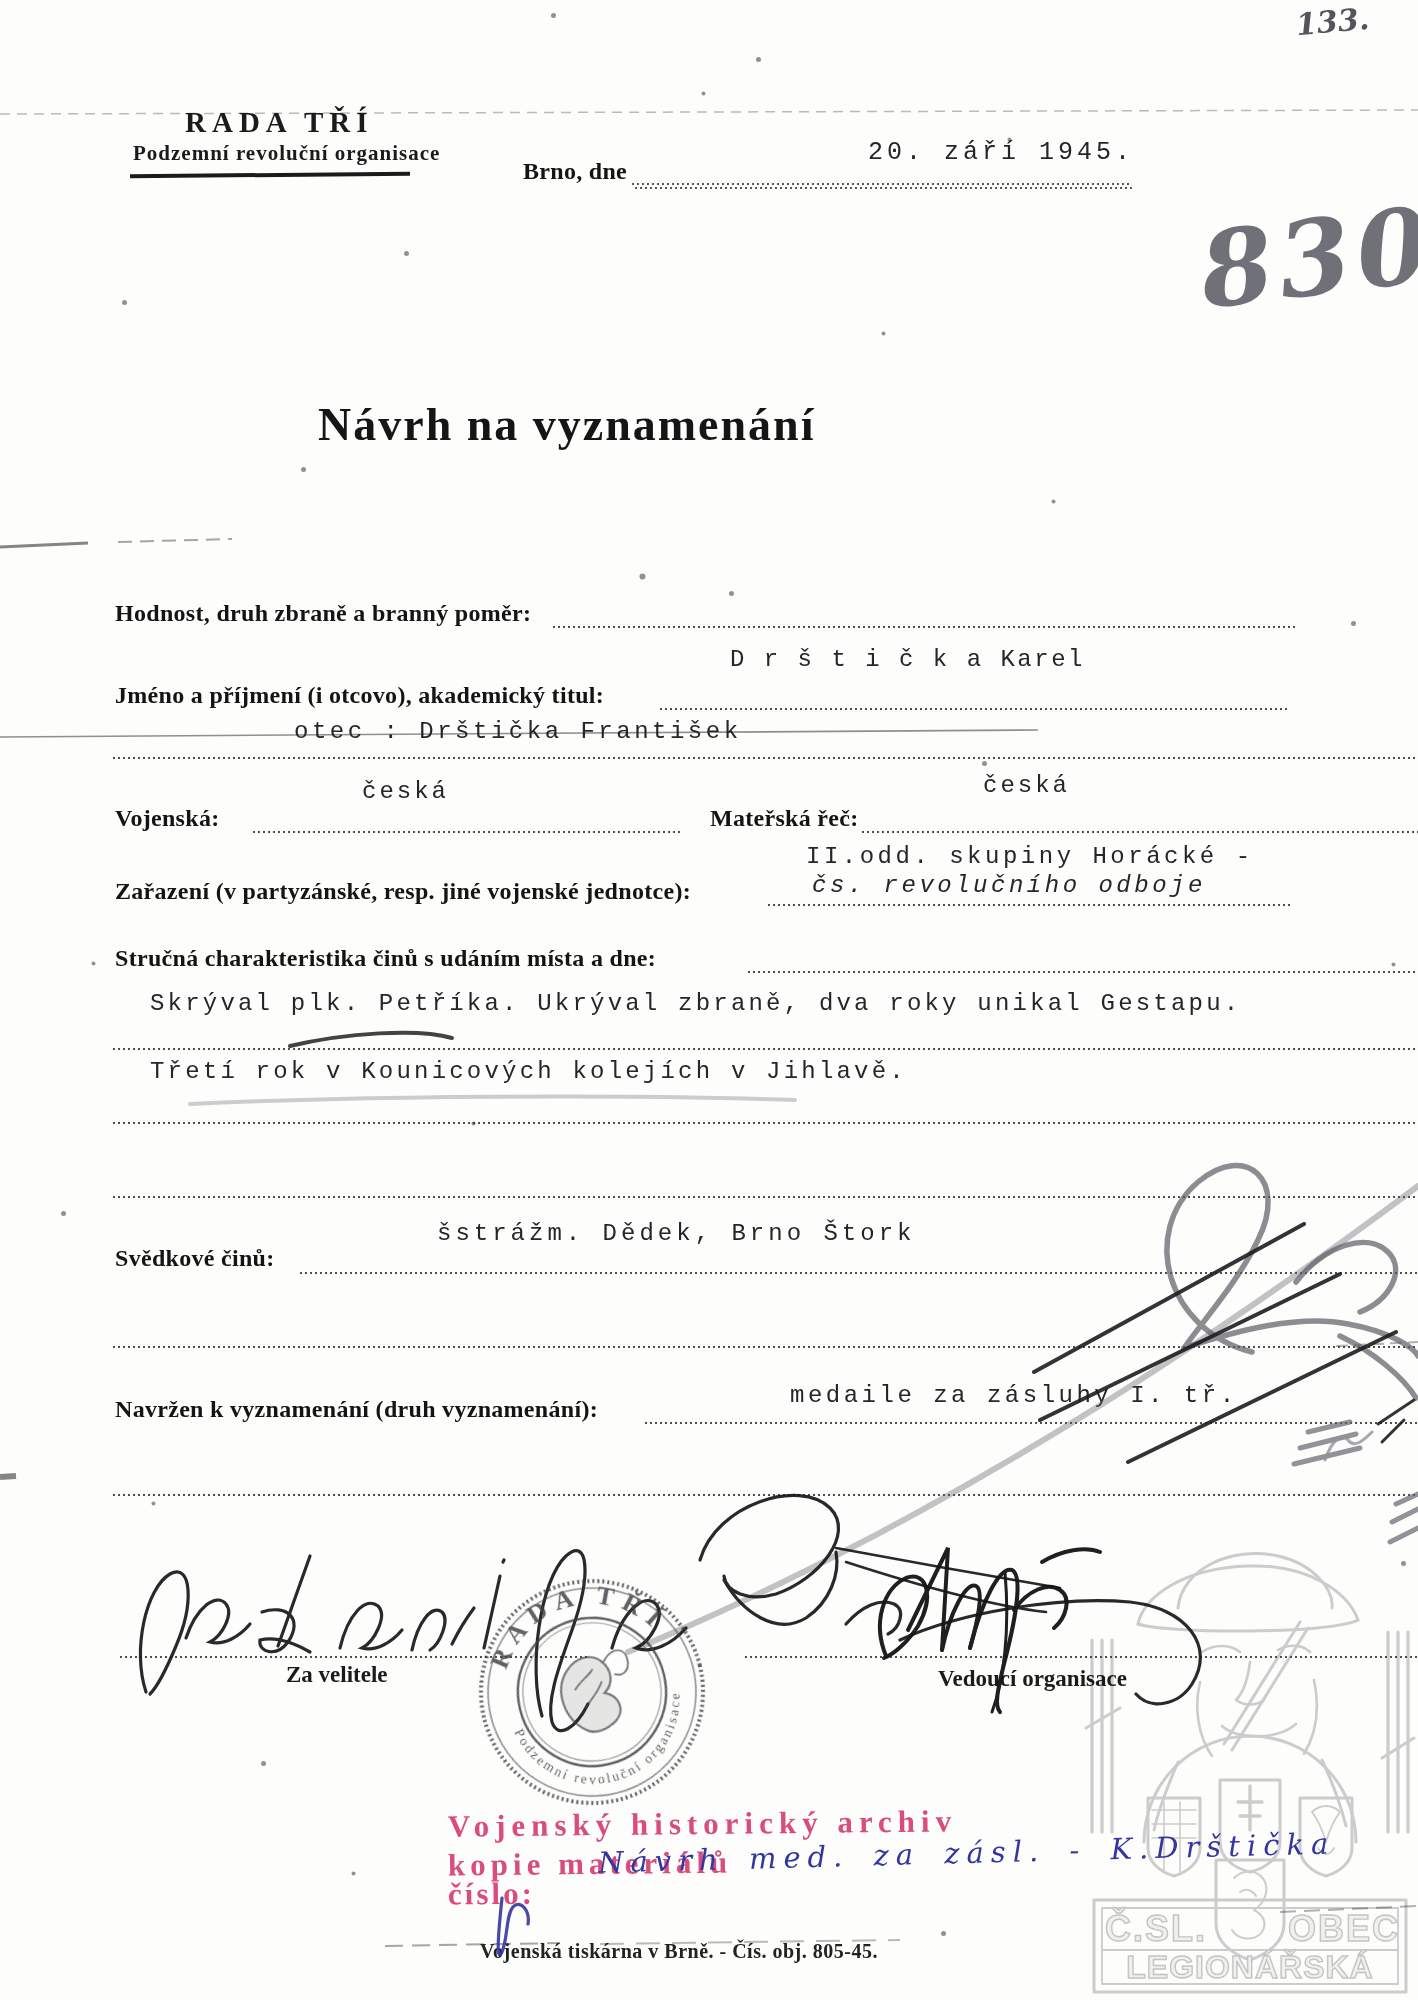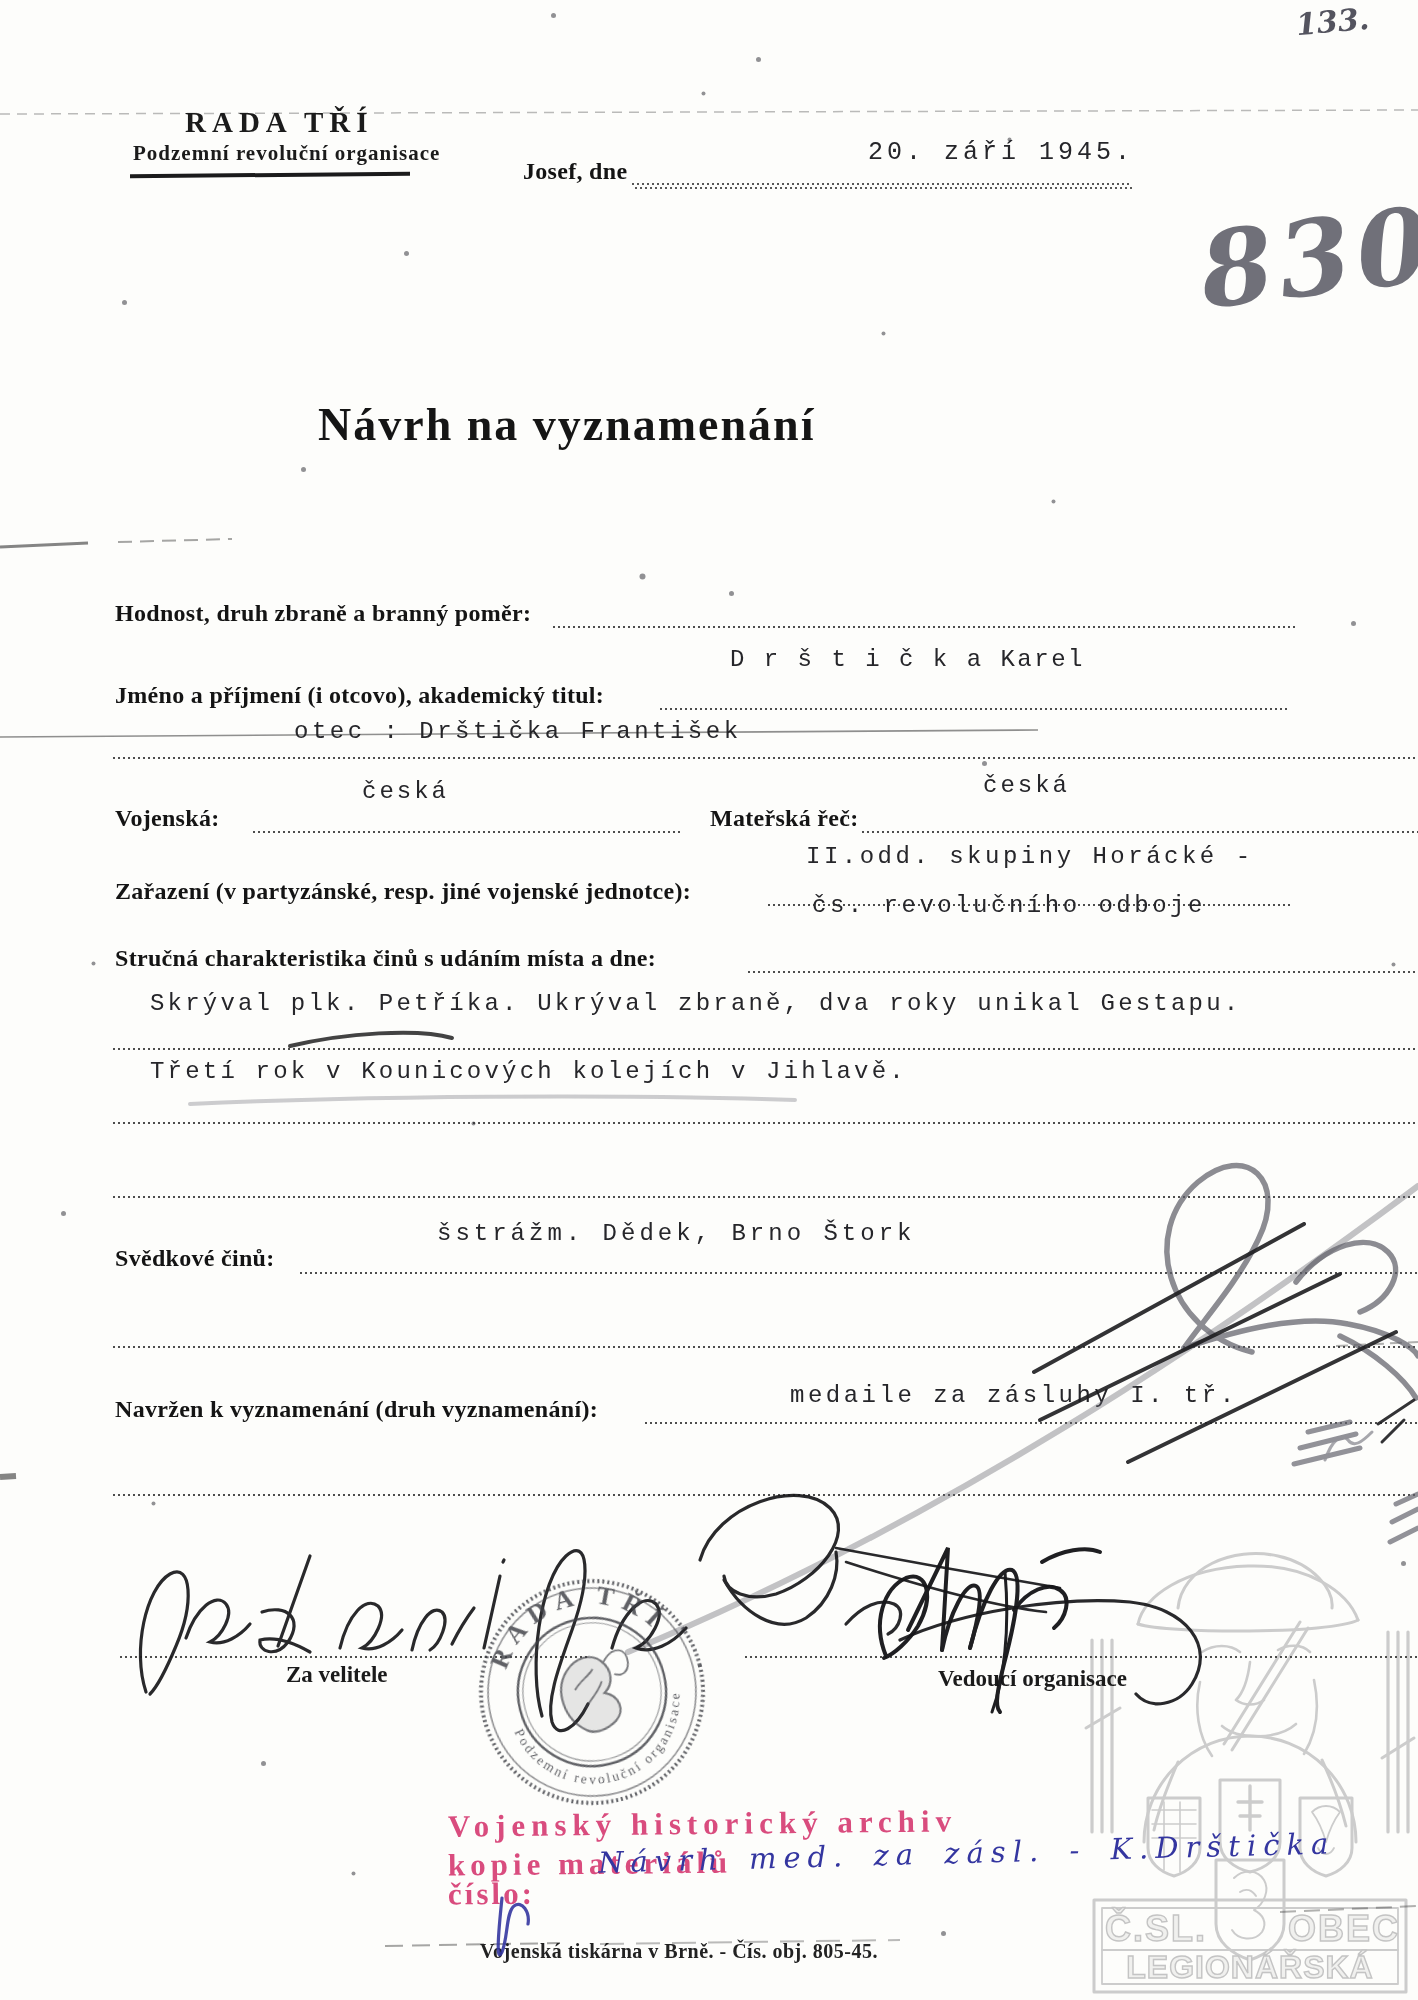--- a/index.html
+++ b/index.html
@@ -89,21 +89,21 @@
   </svg>
 
   <div class="speckles" style="z-index:2;"></div>
 
   <div class="abs org-title" style="left:185px;top:106px;z-index:3;">RADA TŘÍ</div>
   <div class="abs org-sub" style="left:133px;top:141px;z-index:3;">Podzemní revoluční organisace</div>
   <div class="underbar" style="left:130px;top:173px;width:280px;height:4px;transform:rotate(-.5deg);z-index:3;"></div>
 
   <div class="abs pencil" style="left:1296px;top:4px;font-size:30px;transform:rotate(-5deg);z-index:3;">133.</div>
 
-  <div class="abs label" style="left:523px;top:158px;z-index:3;">Josef, dne</div>
+  <div class="abs label" style="left:523px;top:158px;z-index:3;">Brno, dne</div>
   <div class="dotline2" style="left:632px;top:183px;width:500px;z-index:3;"></div>
   <div class="abs typed" style="left:868px;top:138px;font-size:25px;letter-spacing:4px;z-index:3;">20. září 1945.</div>
 
   <div class="abs pencil" style="left:1200px;top:196px;font-size:104px;letter-spacing:6px;opacity:.8;
               transform:rotate(-7deg);color:#4e4e59;z-index:3;">830</div>
 
   <div class="abs doc-title" style="left:318px;top:398px;z-index:3;">Návrh na vyznamenání</div>
 
   <div class="abs label" style="left:115px;top:600px;z-index:3;">Hodnost, druh zbraně a branný poměr:</div>
   <div class="dotline" style="left:553px;top:626px;width:742px;z-index:3;"></div>
@@ -116,21 +116,21 @@
   <div class="dotline" style="left:113px;top:757px;width:1305px;z-index:3;"></div>
 
   <div class="abs typed" style="left:362px;top:778px;z-index:3;">česká</div>
   <div class="abs label" style="left:115px;top:805px;z-index:3;">Vojenská:</div>
   <div class="dotline" style="left:253px;top:831px;width:430px;z-index:3;"></div>
   <div class="abs typed" style="left:983px;top:772px;z-index:3;">česká</div>
   <div class="abs label" style="left:710px;top:805px;z-index:3;">Mateřská řeč:</div>
   <div class="dotline" style="left:862px;top:831px;width:556px;z-index:3;"></div>
 
   <div class="abs typed" style="left:806px;top:843px;letter-spacing:3.5px;z-index:3;">II.odd. skupiny Horácké -</div>
-  <div class="abs typed" style="left:812px;top:892px;letter-spacing:3.5px;z-index:3;">čs. revolučního odboje</div>
+  <div class="abs typed" style="left:812px;top:872px;letter-spacing:3.5px;z-index:3;font-style:italic;">čs. revolučního odboje</div>
   <div class="abs label" style="left:115px;top:878px;z-index:3;">Zařazení (v partyzánské, resp. jiné vojenské jednotce):</div>
   <div class="dotline" style="left:768px;top:904px;width:524px;z-index:3;"></div>
 
   <div class="abs label" style="left:115px;top:945px;z-index:3;">Stručná charakteristika činů s udáním místa a dne:</div>
   <div class="dotline" style="left:748px;top:971px;width:670px;z-index:3;"></div>
   <div class="abs typed" style="left:150px;top:990px;letter-spacing:3.2px;z-index:3;">Skrýval plk. Petříka. Ukrýval zbraně, dva roky unikal Gestapu.</div>
   <div class="dotline" style="left:113px;top:1048px;width:1305px;z-index:3;"></div>
   <div class="abs typed" style="left:150px;top:1058px;letter-spacing:3.2px;z-index:3;">Třetí rok v Kounicových kolejích v Jihlavě.</div>
   <div class="dotline" style="left:113px;top:1122px;width:1305px;z-index:3;"></div>
   <div class="dotline" style="left:113px;top:1196px;width:1305px;z-index:3;"></div>

